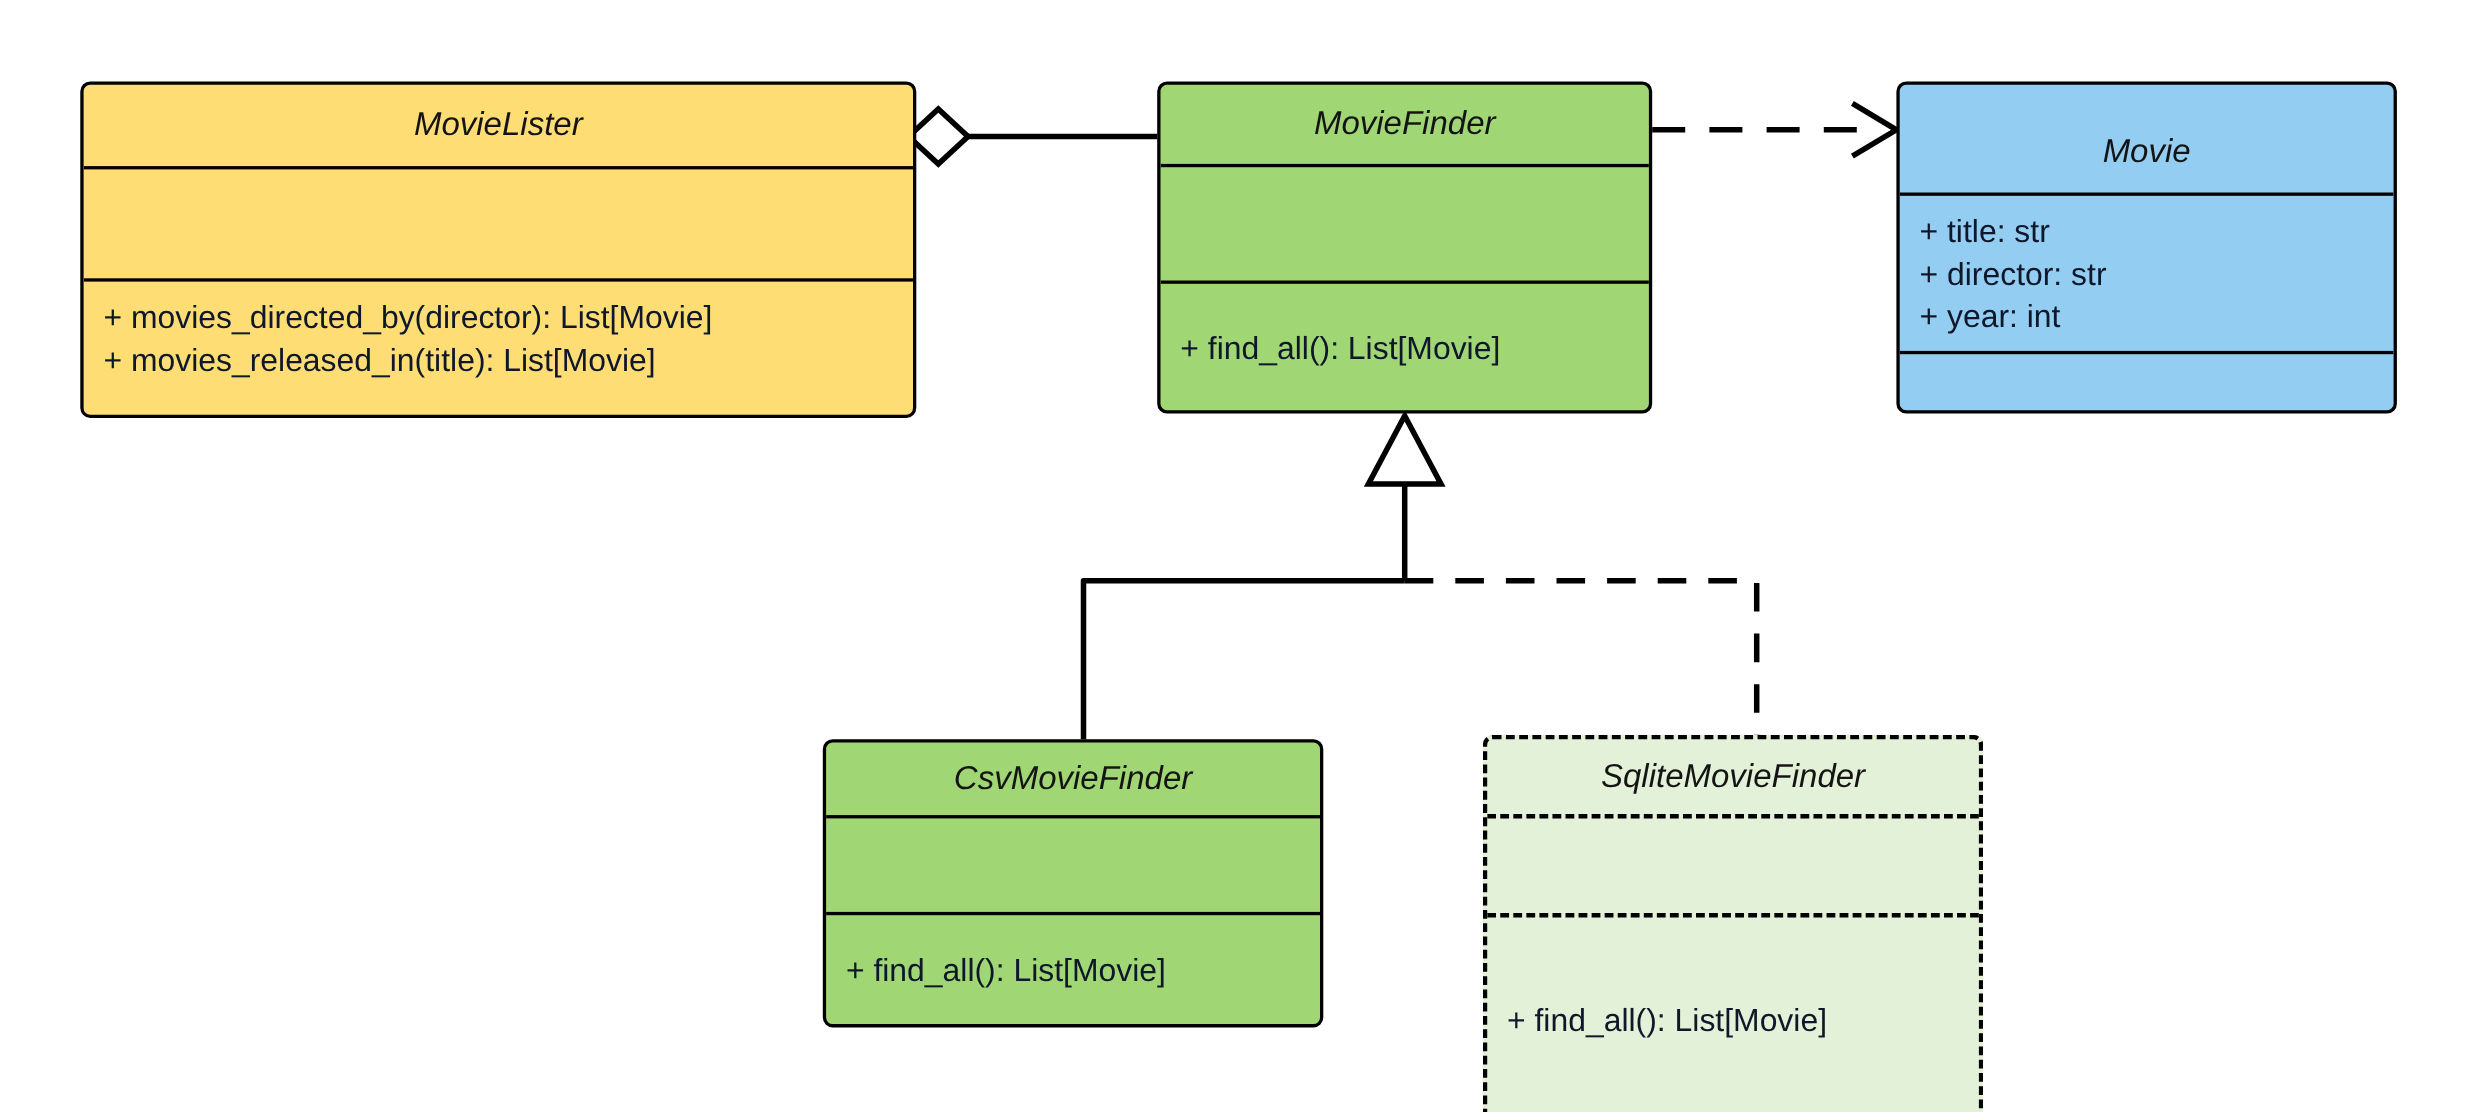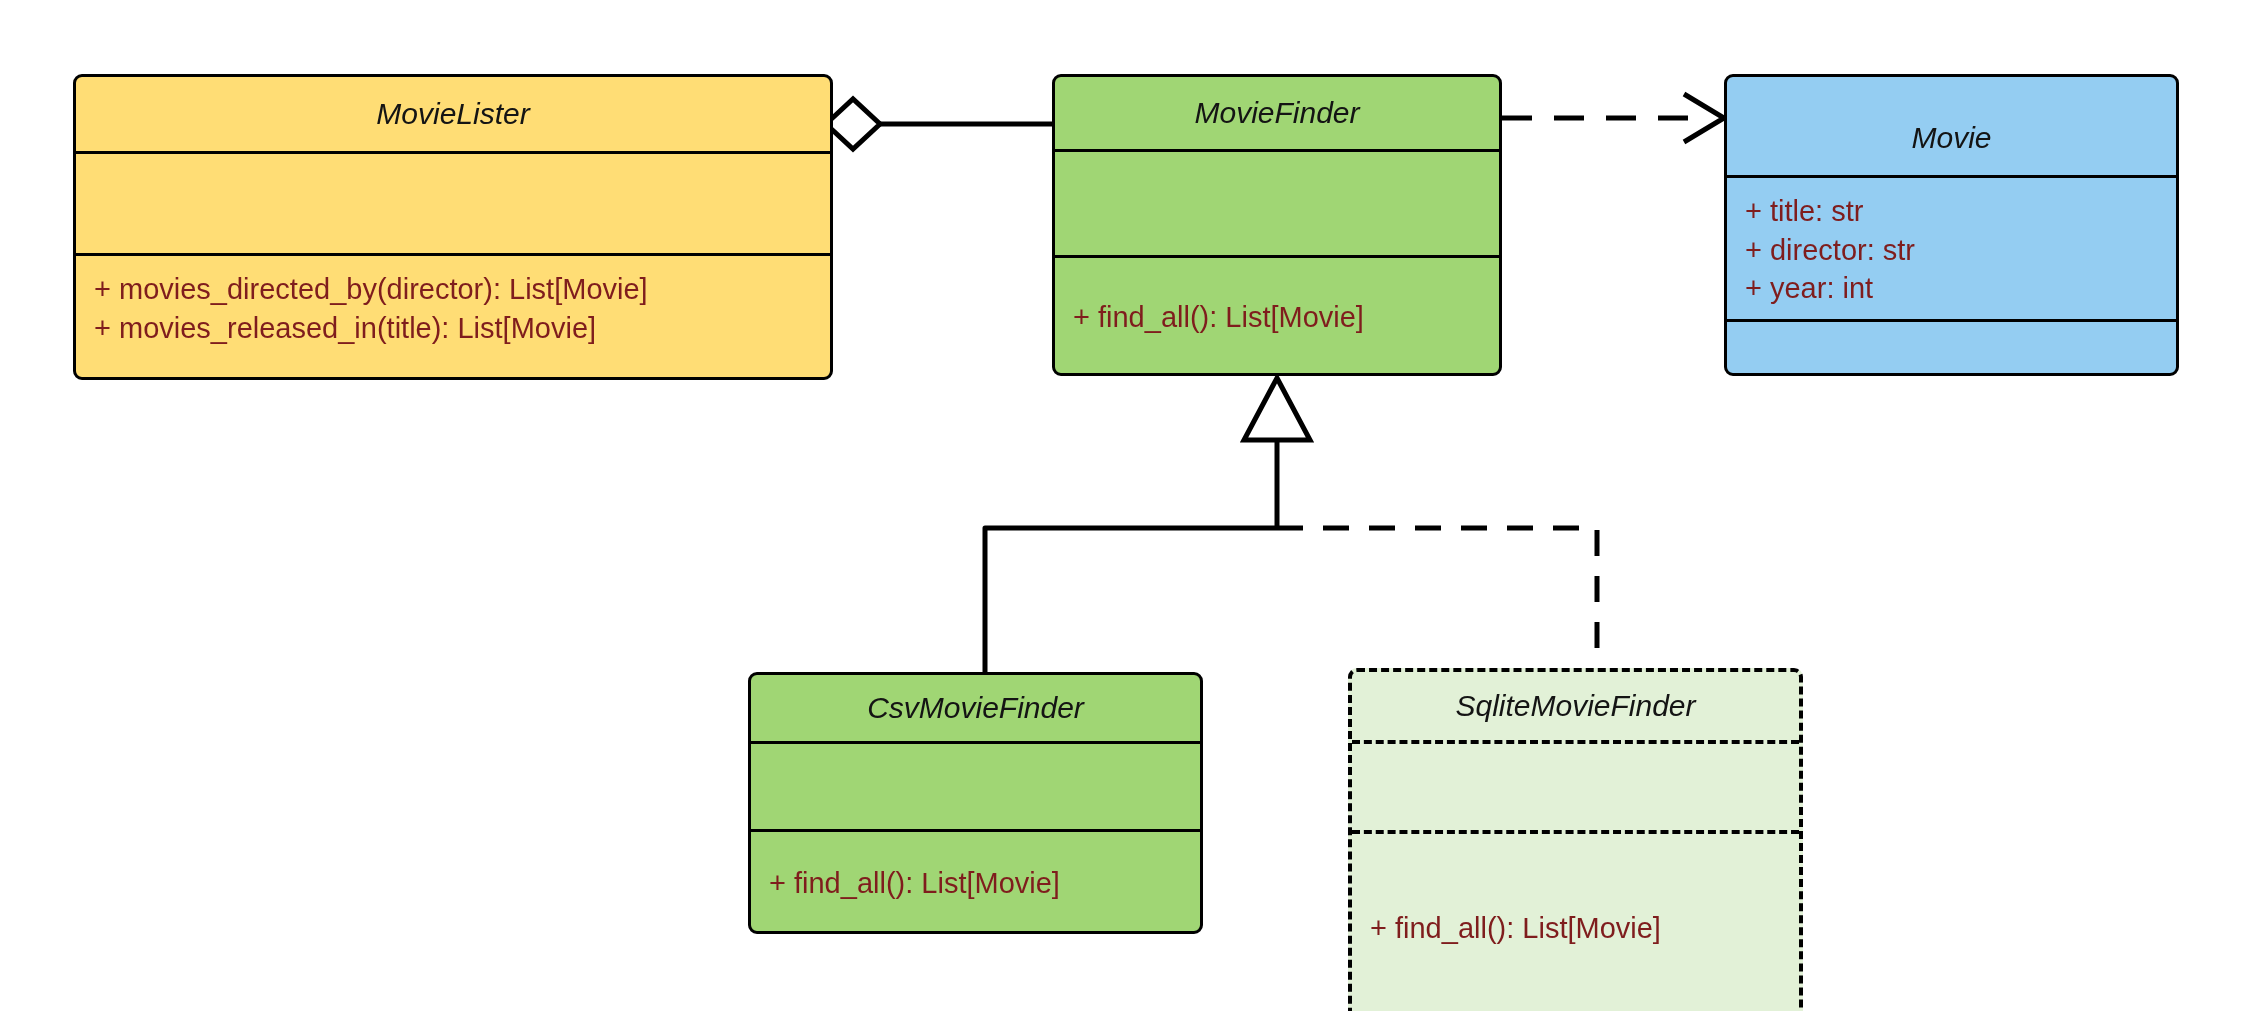--- a/index.html
+++ b/index.html
@@ -61,21 +61,21 @@
     font-style: italic;
   }
   .member-list {
     padding: 14px 18px 10px 18px;
     display: flex;
     flex-direction: column;
     justify-content: flex-start;
   }
   .member {
     font-size: 29px;
-    color: #7f1d1d;
+    color: #0f172a;
     line-height: 1.33;
     white-space: nowrap;
   }
   .member-list.centered {
     justify-content: center;
   }
   .empty-compartment {
     width: 100%;
   }
 </style>

